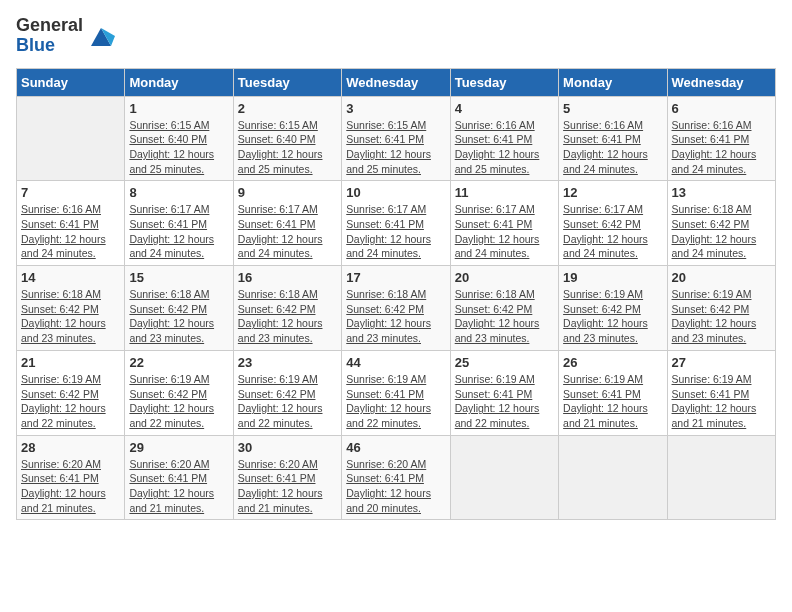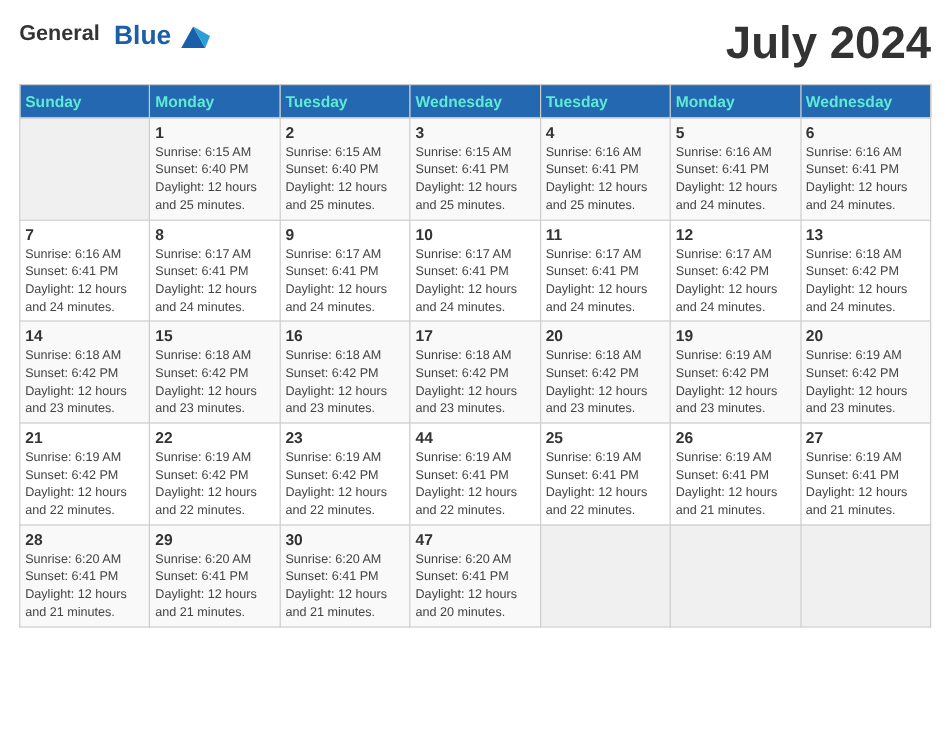--- a/index.html
+++ b/index.html
@@ -15,33 +15,32 @@
       justify-content: space-between;
       align-items: flex-start;
       margin-bottom: 12px;
     }
     .logo {
       display: flex;
       align-items: center;
     }
     .logo-text {
       display: flex;
-      flex-direction: row;
+      flex-direction: column;
       line-height: 1.1;
     }
     .logo-general {
       font-size: 18px;
       font-weight: bold;
       color: #333;
     }
     .logo-blue {
-      font-size: 22px;
+      font-size: 18px;
       font-weight: bold;
       color: #1a5fa8;
-      margin-left: 12px;
     }
     .logo-icon {
       width: 28px;
       height: 28px;
       margin-left: 4px;
     }
     .title-block {
       text-align: right;
     }
     .month-title {
@@ -54,21 +53,21 @@
       font-size: 15px;
       color: #555;
     }
     table {
       width: 100%;
       border-collapse: collapse;
       font-size: 11px;
     }
     thead tr th {
       background: #2368b0;
-      color: #5eead4;
+      color: #ffffff;
       padding: 6px 4px;
       text-align: left;
       font-size: 13px;
       font-weight: bold;
       border: 1px solid #ccc;
     }
     tbody tr td {
       border: 1px solid #ccc;
       vertical-align: top;
       padding: 4px 4px;
@@ -82,41 +81,41 @@
       font-size: 13px;
       font-weight: bold;
       color: #333;
       display: block;
       margin-bottom: 2px;
     }
     .day-detail {
       color: #444;
       font-size: 10.5px;
       line-height: 1.4;
+      text-decoration: underline;
     }
     td.empty {
       background: #f0f0f0 !important;
     }
   </style>
 </head>
 <body>
 
 <div class="header">
   <div class="logo">
     <div class="logo-text">
       <span class="logo-general">General</span>
       <span class="logo-blue">Blue</span>
     </div>
     <svg class="logo-icon" viewBox="0 0 28 28" xmlns="http://www.w3.org/2000/svg">
       <polygon points="4,24 14,6 24,24" fill="#1a5fa8"></polygon>
       <polygon points="14,6 24,24 28,14" fill="#2a9fd8"></polygon>
     </svg>
   </div>
   <div class="title-block">
-    <div class="month-title">July 2024</div>
   </div>
 </div>
 
 <table>
   <thead>
     <tr>
     <th>Sunday</th>
         <th>Monday</th>
         <th>Tuesday</th>
         <th>Wednesday</th>
@@ -310,21 +309,21 @@
             Sunrise: 6:20 AM<br>Sunset: 6:41 PM<br>Daylight: 12 hours and 21 minutes.
           </div>
         </td>
         <td>
           <span class="day-number">30</span>
           <div class="day-detail">
             Sunrise: 6:20 AM<br>Sunset: 6:41 PM<br>Daylight: 12 hours and 21 minutes.
           </div>
         </td>
         <td>
-          <span class="day-number">47</span>
+          <span class="day-number">46</span>
           <div class="day-detail">
             Sunrise: 6:20 AM<br>Sunset: 6:41 PM<br>Daylight: 12 hours and 20 minutes.
           </div>
         </td>
         <td class="empty"></td>
         <td class="empty"></td>
         <td class="empty"></td>
       </tr>
     </tbody>
 </table>

